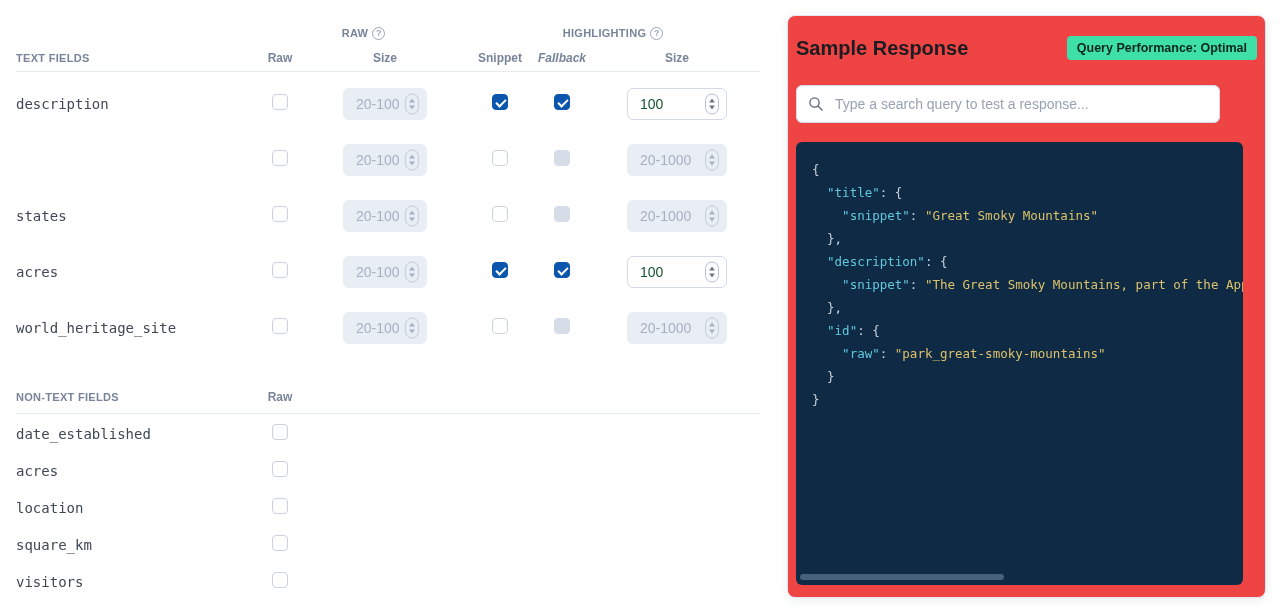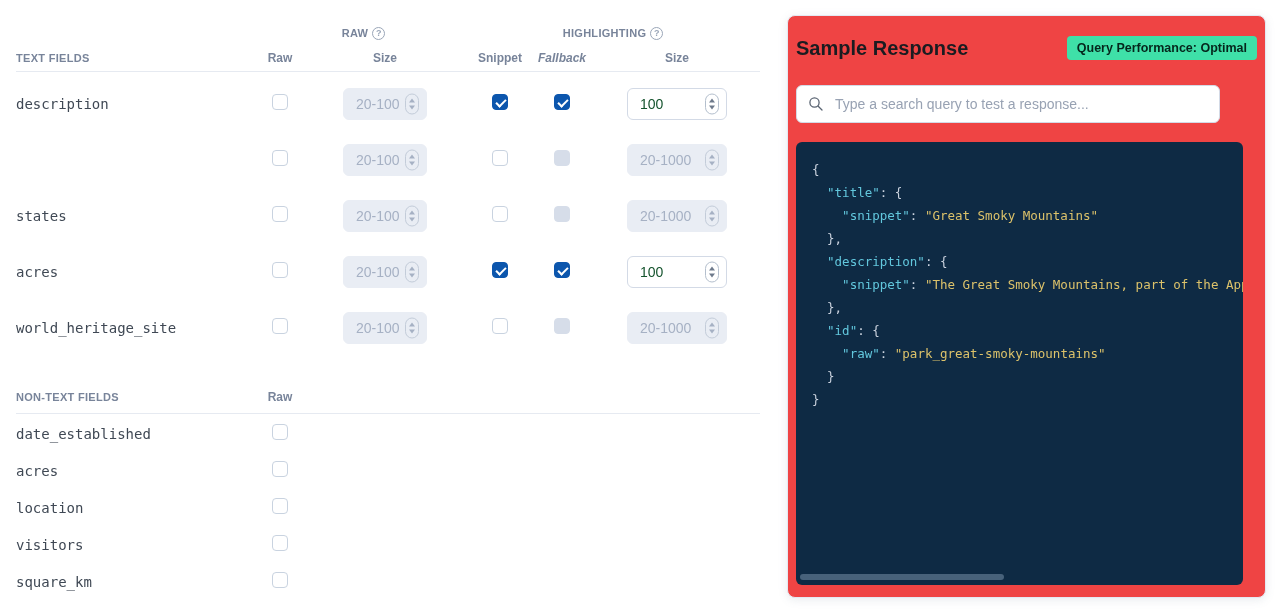--- a/index.html
+++ b/index.html
@@ -208,25 +208,25 @@
       </div>
       <div class="fgrid frow-sm">
         <div class="fname c1">acres</div>
         <div class="c2"><span class="cb"></span></div>
       </div>
       <div class="fgrid frow-sm">
         <div class="fname c1">location</div>
         <div class="c2"><span class="cb"></span></div>
       </div>
       <div class="fgrid frow-sm">
+        <div class="fname c1">square_km</div>
+        <div class="c2"><span class="cb"></span></div>
+      </div>
+      <div class="fgrid frow-sm">
         <div class="fname c1">visitors</div>
-        <div class="c2"><span class="cb"></span></div>
-      </div>
-      <div class="fgrid frow-sm">
-        <div class="fname c1">square_km</div>
         <div class="c2"><span class="cb"></span></div>
       </div>
     </div>
 </div>
 
 <div class="card">
   <div class="card-head">
     <div class="card-title">Sample Response</div>
     <div class="badge" id="perf-badge" style="background: rgb(63, 224, 168); color: rgb(5, 38, 28); margin-left: 21px;">Query Performance: Optimal</div>
   </div>

